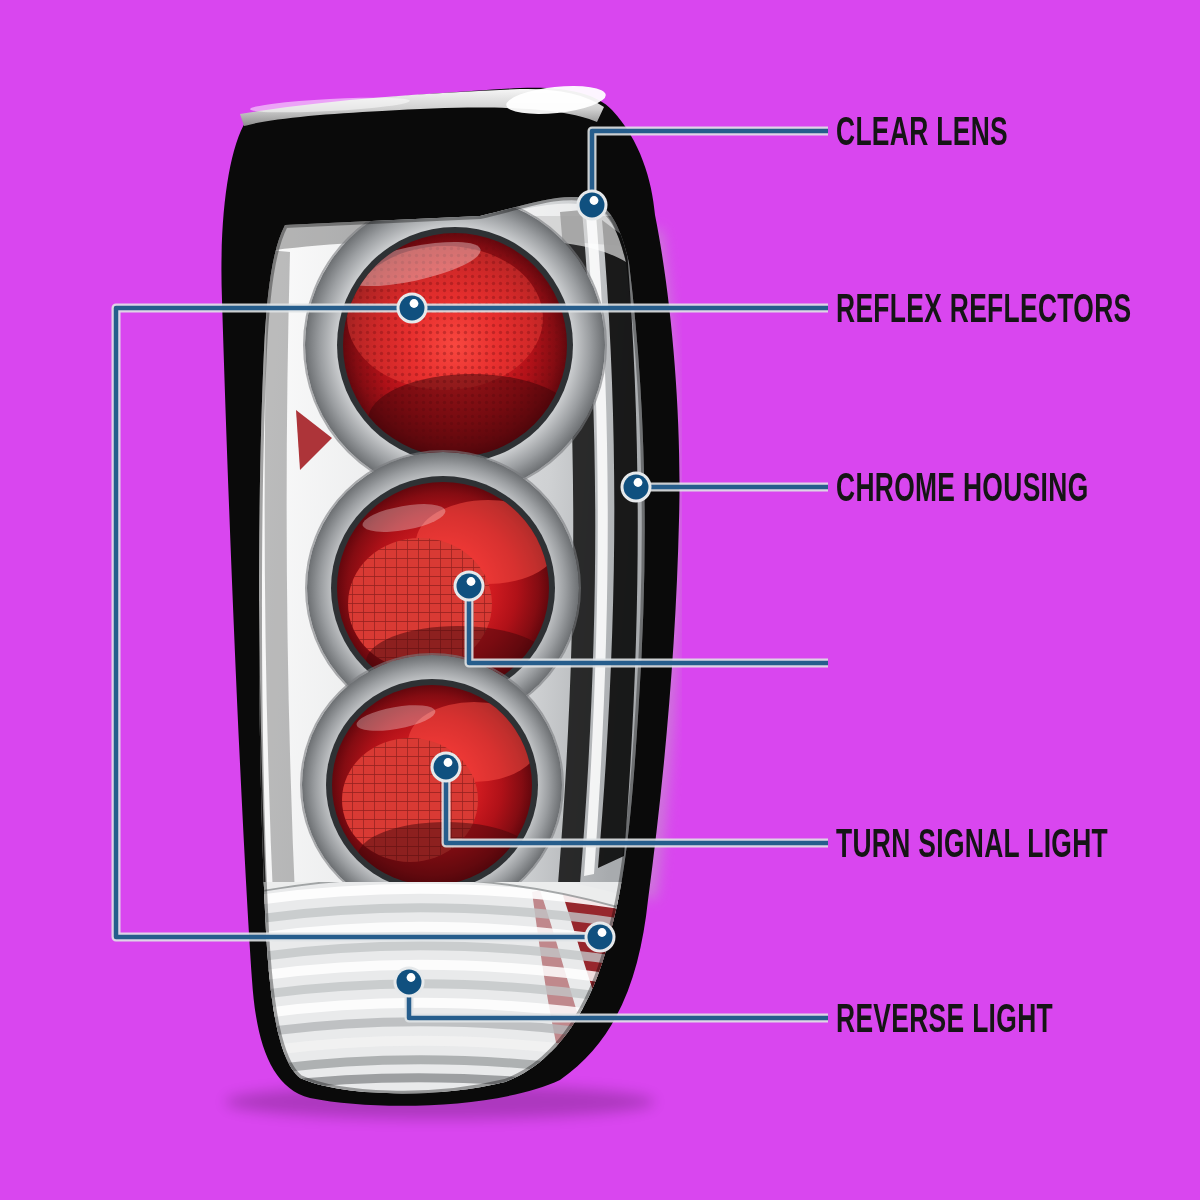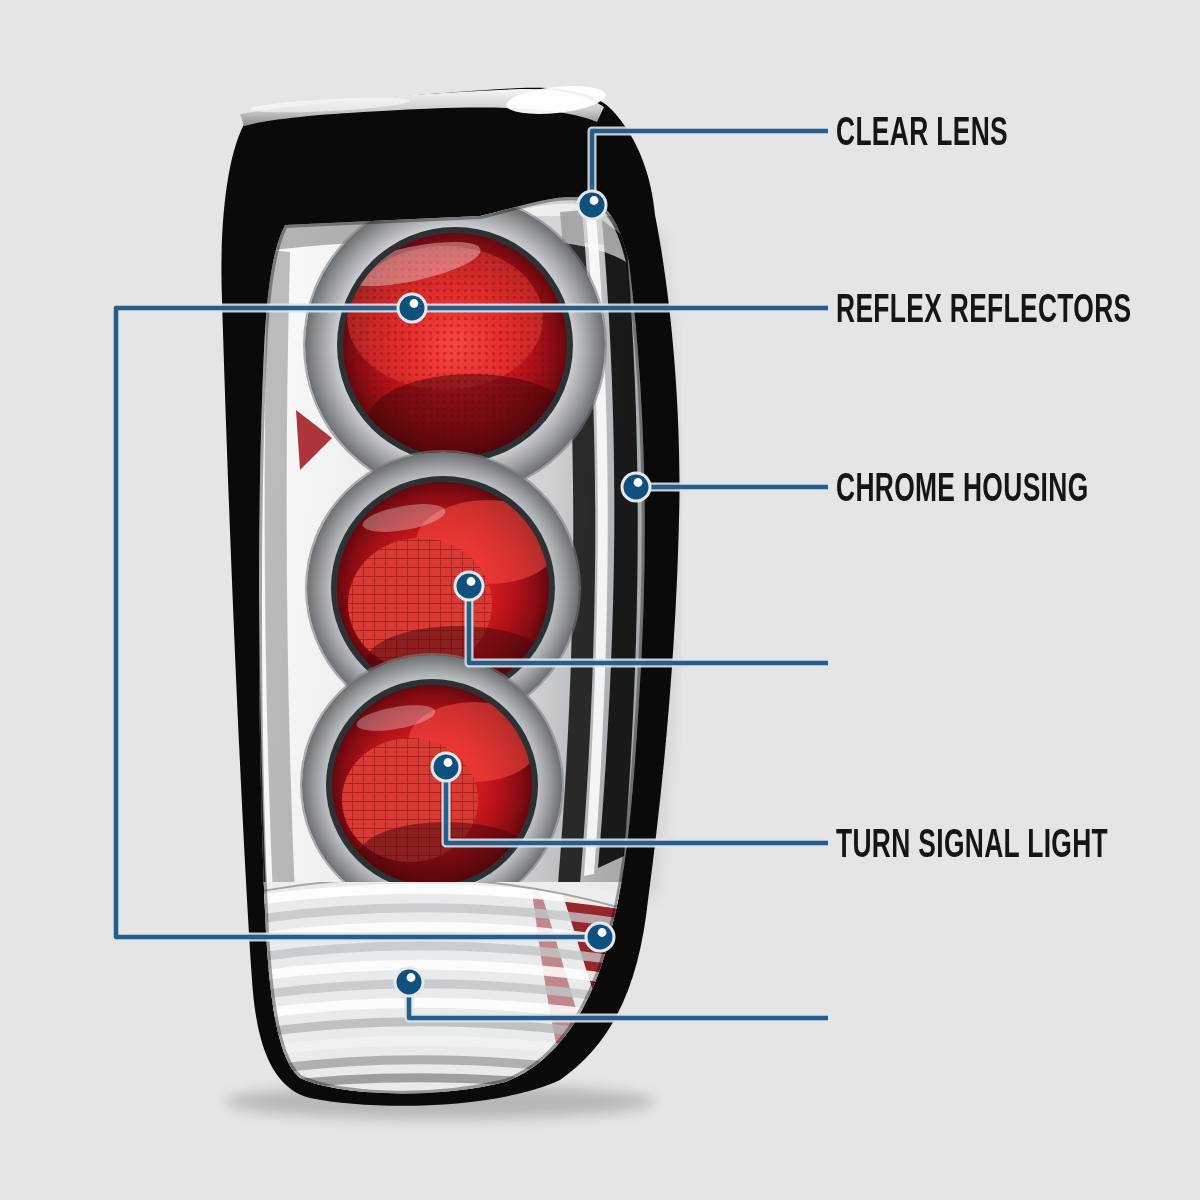--- a/index.html
+++ b/index.html
@@ -1,17 +1,17 @@
 <!DOCTYPE html>
 <html><head>
 <meta charset="utf-8">
 <style>
   html,body{margin:0;padding:0;background:#ffffff;}
   .canvas{
-    position:relative;width:1200px;height:1200px;background:#e5e5e5;
+    position:relative;width:1200px;height:1200px;background:#d946ef;
     overflow:hidden;font-family:"Liberation Sans",sans-serif;
   }
   .diagram-svg{position:absolute;left:0;top:0;}
   .label{position:absolute;transform:translateY(-50%);}
   .label span{
     display:inline-block;white-space:nowrap;
     font-weight:700;font-size:40px;line-height:1;
     color:#151515;letter-spacing:.5px;
     transform:scaleX(.66);transform-origin:left center;
   }
@@ -260,14 +260,15 @@
         <circle cx="409" cy="982" r="12.5" fill="#10507f"></circle>
         <circle cx="411" cy="977.5" r="4.4" fill="#ffffff"></circle>
       </g>
     </g>
   </svg>
 
   <div class="label" style="left:836px;top:131px"><span>CLEAR LENS</span></div>
   <div class="label" style="left:836px;top:308px"><span>REFLEX REFLECTORS</span></div>
   <div class="label" style="left:836px;top:487px"><span>CHROME HOUSING</span></div>
   <div class="label" style="left:836px;top:843px"><span>TURN SIGNAL LIGHT</span></div>
+  <div class="label" style="left:836px;top:1018px"><span>REVERSE LIGHT</span></div>
 
 </div>
 
 </body></html>

